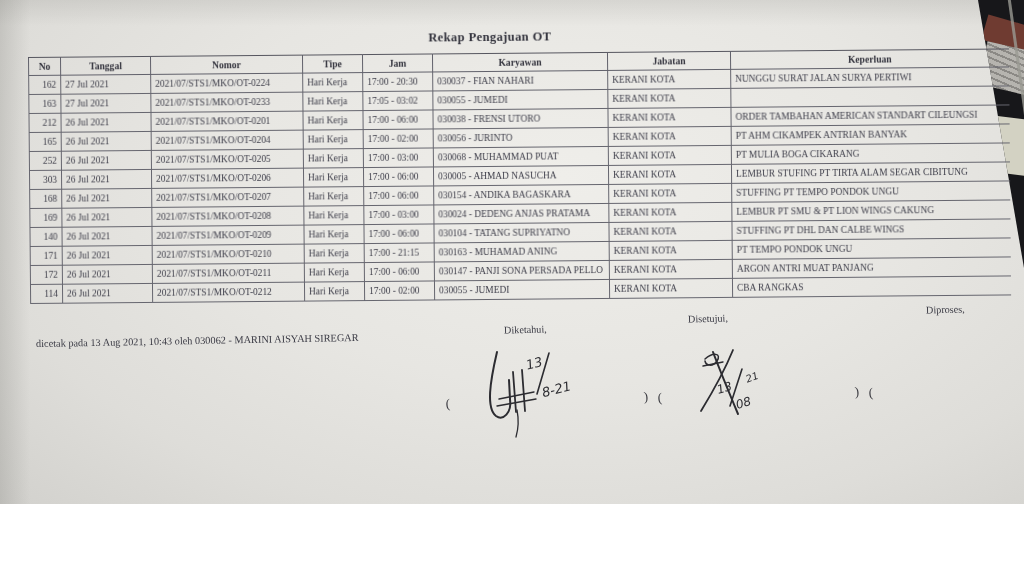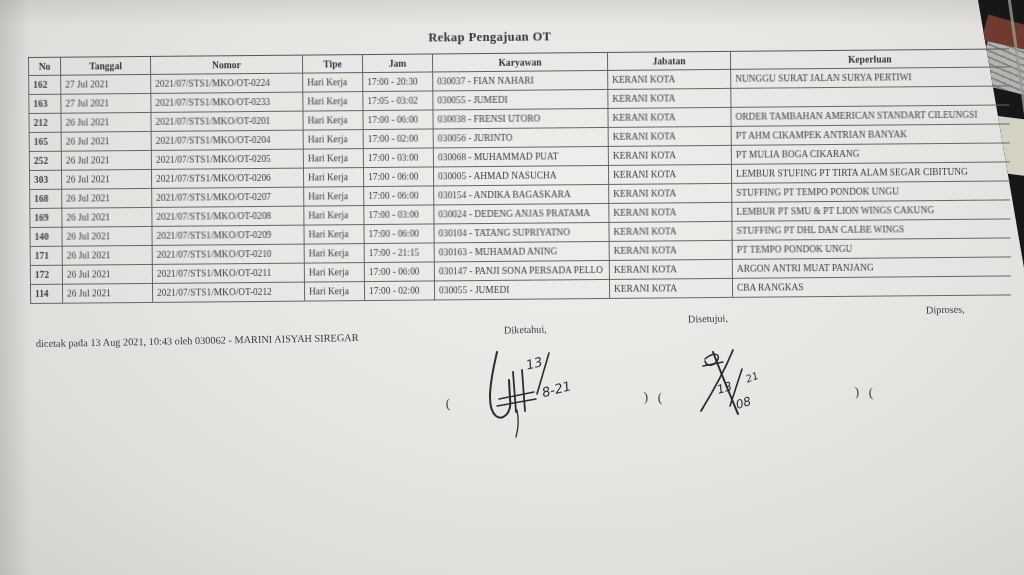--- a/index.html
+++ b/index.html
@@ -1,17 +1,17 @@
 <!DOCTYPE html>
 <html><head>
 <meta charset="utf-8">
 <style>
   html,body{margin:0;padding:0;}
   .photo{
-    position:relative; width:1024px; height:575px; overflow:hidden;
+    position:relative; width:1024px; height:504px; overflow:hidden;
     background: radial-gradient(ellipse at 55% 35%, #efeeea 0%, #e7e6e2 45%, #deddd9 75%, #d2d1cd 100%);
     font-family:"Liberation Serif", serif;
   }
   
   .shade-left{position:absolute;left:0;top:0;width:30px;height:100%;
     background:linear-gradient(90deg, rgba(110,110,105,.22), rgba(110,110,105,0));}
   .shade-top{position:absolute;left:0;top:0;width:100%;height:26px;
     background:linear-gradient(180deg, rgba(120,120,115,.16), rgba(120,120,115,0));}
   
   .corner{position:absolute;right:0;top:0;width:46px;height:268px;
@@ -29,21 +29,21 @@
     filter:blur(.3px); color:#3a3a46;}
   .title{position:absolute;left:0;top:34px;width:980px;text-align:center;
     font-size:12.5px;font-weight:bold;letter-spacing:.4px;color:#32323c;}
   table.ot{position:absolute;left:28px;top:57px;width:980px;border-collapse:collapse;table-layout:fixed;
     font-size:9.4px;color:#3c3c48;}
   table.ot th{border:1px solid #60606a;border-top:1.5px solid #55555e;font-size:9.6px;font-weight:bold;
     padding:3px 2px;text-align:center;color:#34343e;}
   table.ot td{border:1px solid #65656e;padding:1px 4px;height:16px;line-height:1.12;
     overflow:hidden;}
   table.ot th:last-child, table.ot td:last-child{border-right:none;}
-  td.c-no{text-align:left;font-weight:bold;}
+  td.c-no{text-align:right;}
   td.c-nomor, td.c-tipe, td.c-jam, td.c-tanggal{white-space:nowrap;}
   .lower{position:absolute;font-size:10.2px;color:#3a3a44;white-space:nowrap;}
   .printed-note{left:36px;top:335px;transform:rotate(-1.1deg);font-size:10.3px;}
   .lab-diketahui{left:504px;top:324px;transform:rotate(-1.6deg);}
   .lab-disetujui{left:688px;top:313px;transform:rotate(-1.6deg);}
   .lab-diproses{left:926px;top:304px;transform:rotate(-1.6deg);}
   svg.sig-layer{position:absolute;left:0;top:0;pointer-events:none;}
   .ink{stroke:#2c2c31;fill:none;stroke-linecap:round;stroke-linejoin:round;}
   .ink-txt{font-family:"DejaVu Sans",sans-serif;fill:#2c2c31;font-style:italic;}
   .paren{font-family:"Liberation Serif",serif;fill:#3a3a40;font-size:13px;}

